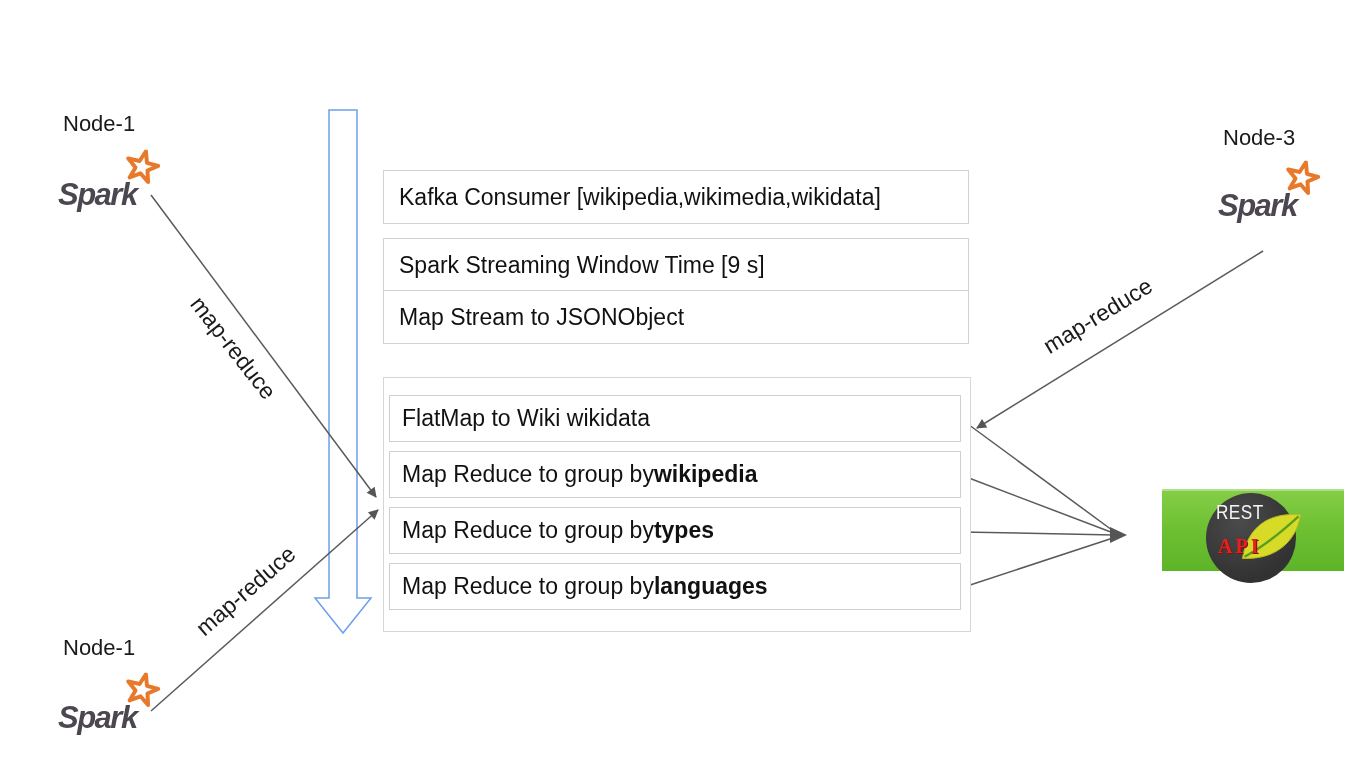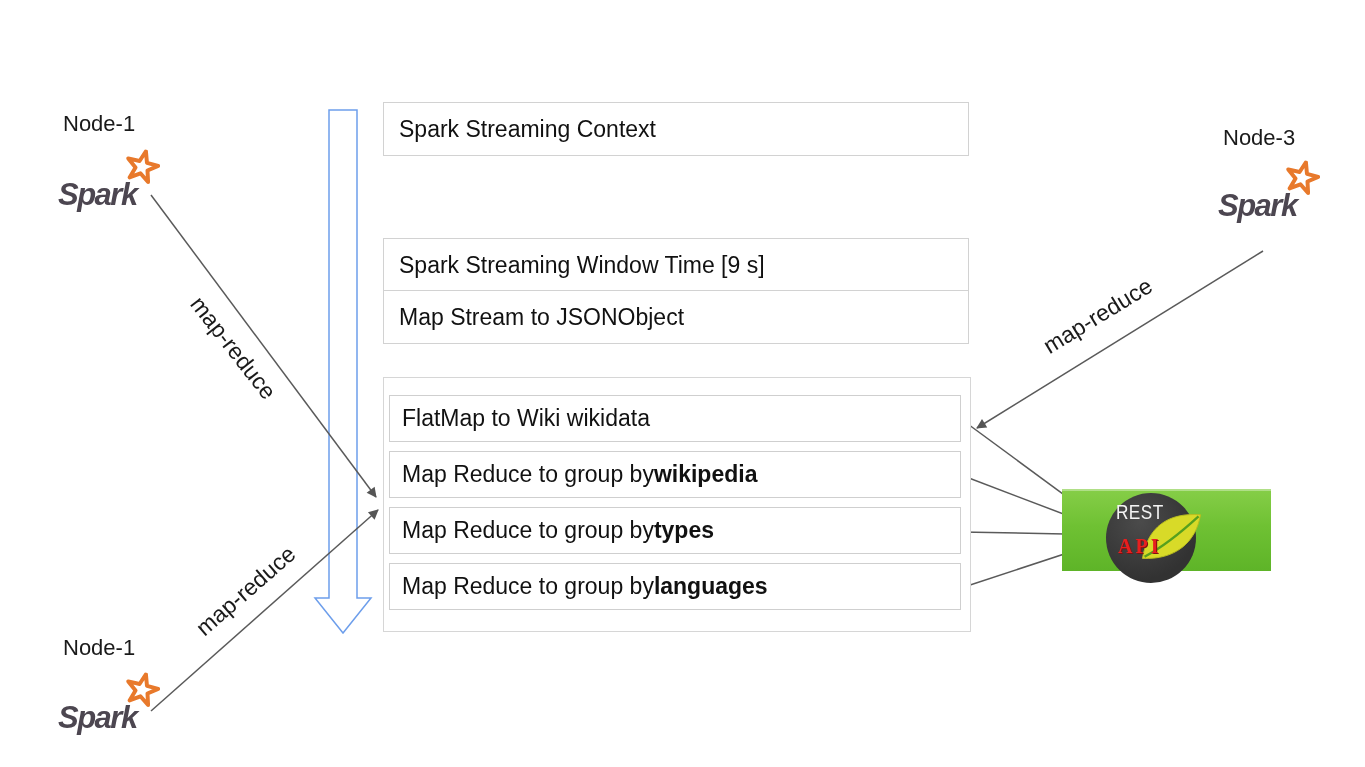--- a/index.html
+++ b/index.html
@@ -16,23 +16,23 @@
 
   .pbox{position:absolute;left:383px;width:586px;height:54px;background:#fff;border:1px solid #d2d2d2;
         display:flex;align-items:center;padding-left:15px;box-sizing:border-box;font-size:23px;white-space:nowrap;}
   .groupbox{position:absolute;left:383px;top:329px;width:586px;height:253px;border:1px solid #d6d6d6;background:#fff;}
   .ibox{position:absolute;left:389px;width:572px;height:47px;background:#fff;border:1px solid #cfcfcf;
         display:flex;align-items:center;padding-left:12px;box-sizing:border-box;font-size:23px;white-space:nowrap;}
   .ibox b{font-weight:700;}
 
   .edge-label{position:absolute;font-size:23px;color:#1a1a1a;white-space:nowrap;}
 
-  .rest-logo{position:absolute;left:1062px;top:441px;width:182px;height:82px;
+  .rest-logo{position:absolute;left:1162px;top:441px;width:182px;height:82px;
              background:linear-gradient(180deg,#86ce48 0%,#6fc133 45%,#5eb428 100%);
-             box-shadow:inset 0 2px 0 rgba(255,255,255,.35);padding-left:27px;}
+             box-shadow:inset 0 2px 0 rgba(255,255,255,.35);}
   .rest-circle{position:absolute;left:44px;top:4px;width:90px;height:90px;border-radius:50%;
                background:radial-gradient(circle at 38% 32%,#4b4b4b,#323232 70%);}
   .rest-title{position:absolute;left:54px;top:12px;color:#f4f4f4;font-size:21px;letter-spacing:.5px;
               transform:scaleX(.82);transform-origin:left top;line-height:1;}
   .rest-leaf{position:absolute;left:78px;top:20px;width:62px;height:56px;transform:rotate(6deg);}
   .rest-sub{position:absolute;left:56px;top:47px;color:#e71f1f;font-size:20px;font-weight:700;
             font-family:Liberation Serif, serif;letter-spacing:3px;line-height:1;
             text-shadow:1px 1px 0 #7e1010;}
 </style>
 </head>
@@ -78,22 +78,22 @@
     <span class="spark-text">Spark</span>
     <svg class="spark-star" viewBox="0 0 100 100">
       <polygon points="50,5 60.6,35.4 92.8,36.1 67.1,55.6 76.5,86.4 50,68 23.5,86.4 32.9,55.6 7.2,36.1 39.4,35.4" fill="#ffffff" stroke="#e8792b" stroke-width="11" stroke-linejoin="round"></polygon>
     </svg>
   </div>
 
   <div class="edge-label" style="left:233px;top:300px;transform:translate(-50%,-50%) rotate(52deg);">map-reduce</div>
   <div class="edge-label" style="left:246px;top:543px;transform:translate(-50%,-50%) rotate(-41deg);">map-reduce</div>
   <div class="edge-label" style="left:1098px;top:268px;transform:translate(-50%,-50%) rotate(-31.5deg);">map-reduce</div>
 
-  <div class="pbox" style="top:54px;">
-    <span>Spark Streaming Context</span>
+  <div class="pbox" style="top:122px;">
+    <span>Kafka Consumer [wikipedia,wikimedia,wikidata]</span>
   </div>
   <div class="pbox" style="top:190px;">
     <span>Spark Streaming Window Time [9 s]</span>
   </div>
   <div class="pbox" style="top:242px;">
     <span>Map Stream to JSONObject</span>
   </div>
 
   <div class="groupbox"></div>
   <div class="ibox" style="top:347px;">

